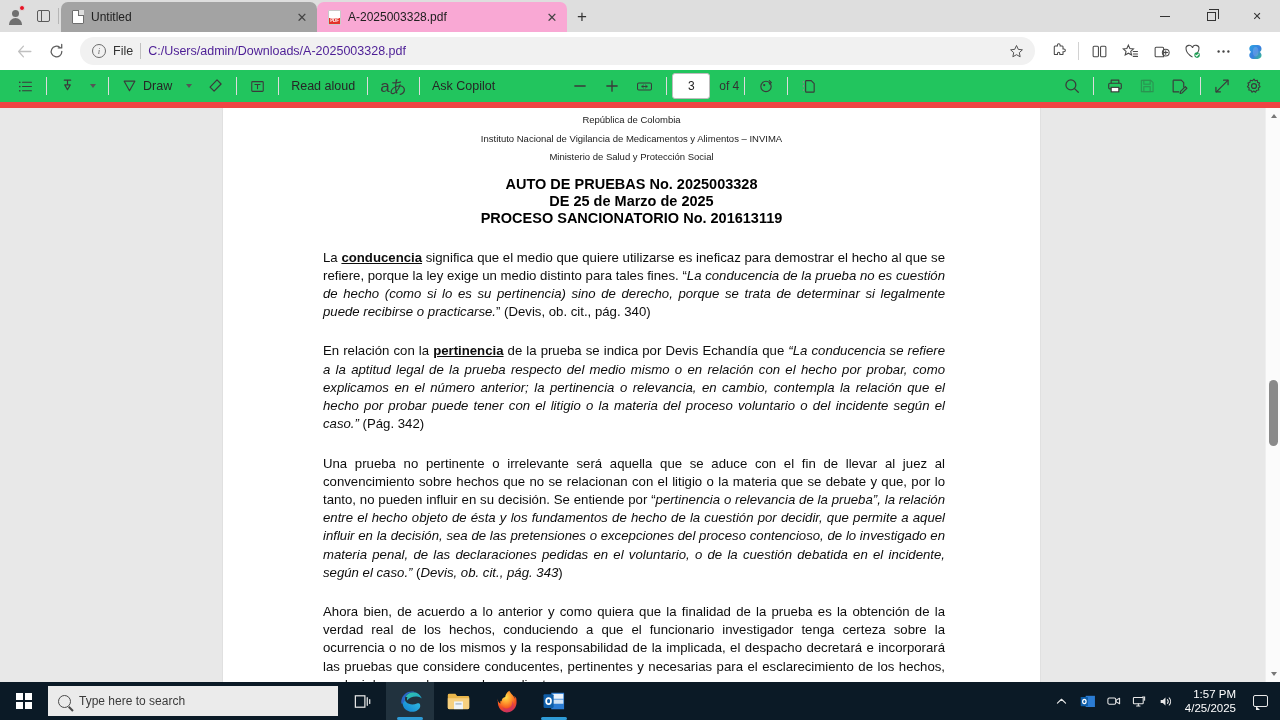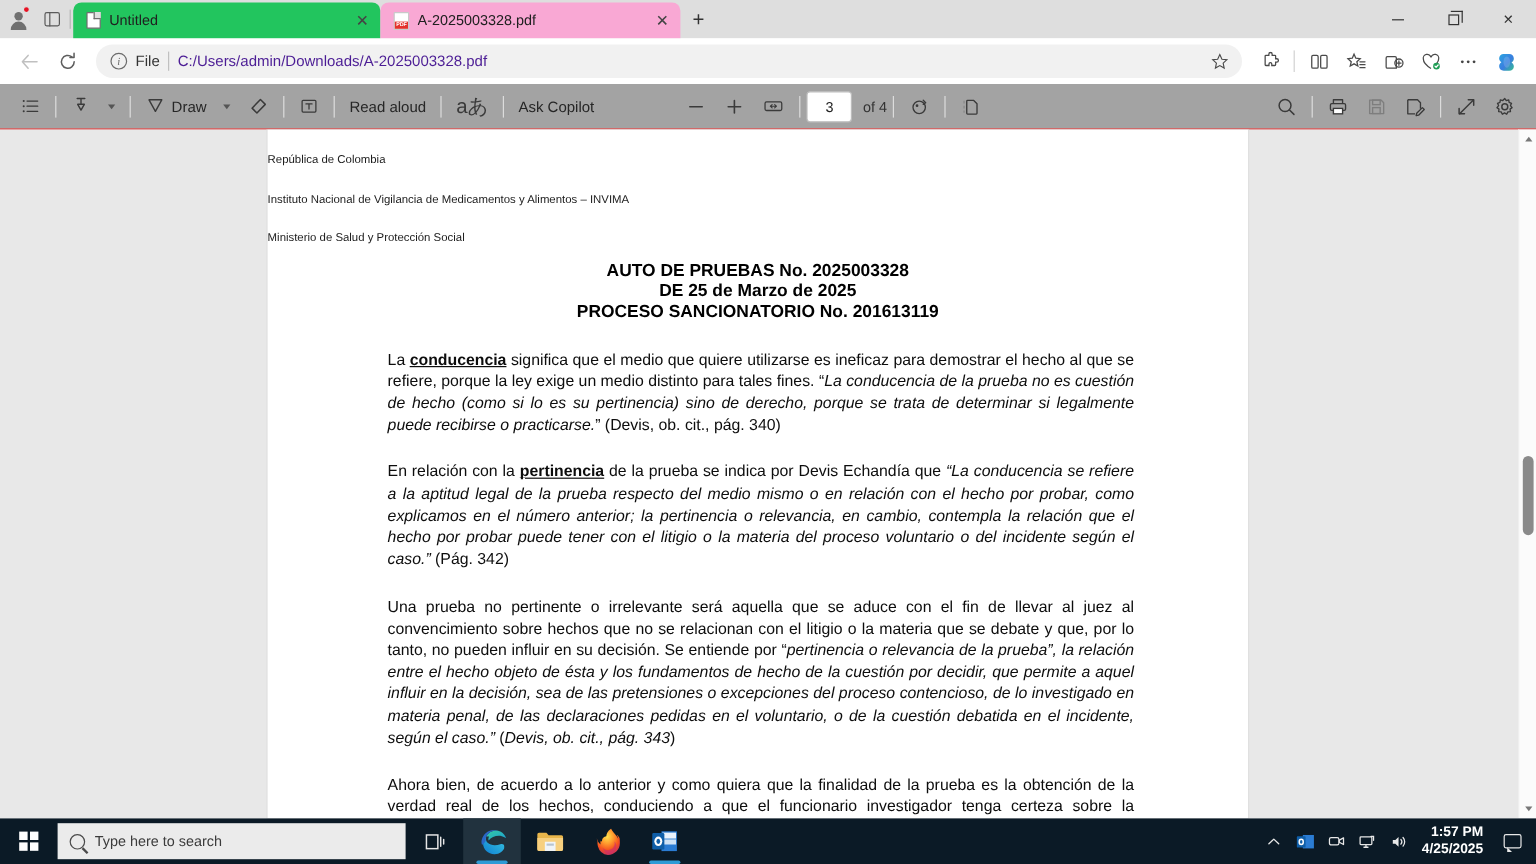--- a/index.html
+++ b/index.html
@@ -29,21 +29,21 @@
   .tabsearch-glyph { width:13px;height:12px;border:1.4px solid #5a5a5a;border-radius:2px;position:relative;}
   .tabsearch-glyph:after{content:"";position:absolute;left:3.5px;top:-1px;width:1.4px;height:12px;background:#5a5a5a;}
   .tabsep { width:1px;height:16px;background:#b6b6b6;margin:0 2px 8px 2px; }
 
   .tab {
     height:30px; display:flex; align-items:center; gap:7px;
     padding:0 6px 0 11px; border-radius:7px 7px 0 0;
     font-size:12px; color:#202020; position:relative;
     min-width:0;
   }
-  .tab.inactive { background:#22c55e; width:256px; }
+  .tab.inactive { background:#a3a3a3; width:256px; }
   .tab.active { background:#f9a8d4; width:250px; }
   .tab .tlabel { flex:1; white-space:nowrap; overflow:hidden; text-overflow:ellipsis; font-size:12px;}
   .tab .tclose { width:18px;height:18px;display:flex;align-items:center;justify-content:center;color:#444;font-size:13px;line-height:1;border-radius:3px;}
   .doc-icon { width:12px;height:14px;border:1.3px solid #6e6e6e;border-radius:1px;background:#fff;position:relative;flex:0 0 auto;}
   .doc-icon:before{content:"";position:absolute;right:-1px;top:-1px;width:5px;height:5px;background:#dedede;border-left:1.3px solid #6e6e6e;border-bottom:1.3px solid #6e6e6e;}
   .pdf-icon { width:13px;height:15px;background:#fff;border:1px solid #c9c9c9;border-radius:1px;position:relative;flex:0 0 auto;display:flex;align-items:flex-end;justify-content:center;}
   .pdf-icon span{font-size:4.5px;font-weight:bold;color:#fff;background:#e4322b;display:block;width:13px;text-align:center;line-height:6px;letter-spacing:-0.2px;}
   .newtab-btn { width:30px;height:30px;display:flex;align-items:center;justify-content:center;color:#333;font-size:17px;font-weight:300;border-radius:4px;}
 
   .wincontrols{ position:absolute; right:0; top:0; height:32px; display:flex; }
@@ -69,21 +69,21 @@
   .omni-div{width:1px;height:16px;background:#c0c0c0;flex:0 0 auto;}
   .omni-url{flex:1;white-space:nowrap;overflow:hidden;text-overflow:ellipsis;color:#4c1d95;}
   .omni-star{width:26px;height:26px;display:flex;align-items:center;justify-content:center;flex:0 0 auto;}
   .tbicon{width:30px;height:30px;display:flex;align-items:center;justify-content:center;border-radius:4px;color:#444;flex:0 0 auto;margin-left:1px;}
   .tbsep{width:1px;height:18px;background:#d2d2d2;margin:0 4px;flex:0 0 auto;}
   .copilot-btn{width:34px;height:30px;display:flex;align-items:center;justify-content:center;flex:0 0 auto;}
 
   
   .pdftoolbar{
     position:absolute; left:0; top:70px; width:1280px; height:38px;
-    background:#a3a3a3; border-bottom:1px solid #ef4444;
+    background:#22c55e; border-bottom:6px solid #ef4444;
     display:flex; align-items:center; padding:0 10px; font-size:12.5px; color:#262626;
   }
   .pt-btn{height:28px;display:flex;align-items:center;justify-content:center;gap:5px;padding:0 7px;border-radius:4px;color:#262626;white-space:nowrap;}
   .pt-sep{width:1px;height:18px;background:#dcdcdc;margin:0 5px;}
   .chev{width:0;height:0;border-left:3.5px solid transparent;border-right:3.5px solid transparent;border-top:4px solid #555;}
   .pagebox{
     width:38px;height:26px;border:1px solid #bdbdbd;border-radius:3px;background:#fff;
     display:flex;align-items:center;justify-content:center;font-size:12px;color:#222;
   }
   .pgof{font-size:12px;color:#333;margin-left:9px;}
@@ -97,21 +97,21 @@
   .page{
     position:absolute; left:223px; top:0px; width:817px; height:574px;
     background:#ffffff; box-shadow:0 0 0 1px #e0e0e0;
   }
   .pagecontent{
     position:absolute; left:0; top:0; width:817px;
     padding:0;
     font-family:"Liberation Sans", sans-serif;
     color:#121212;
   }
-  .hdr{ text-align:left; font-size:9.5px; line-height:12.6px; color:#1b1b1b; margin-top:20px;}
+  .hdr{ text-align:center; font-size:9.5px; line-height:12.6px; color:#1b1b1b; margin-top:6px;}
   .title{ text-align:center; font-size:14.5px; font-weight:bold; line-height:17.3px; color:#000; margin-top:12px;}
   .body-wrap{ padding:0 95px 0 100px; }
   p.para{
     font-size:13.2px; line-height:18.2px; text-align:justify; color:#0d0d0d;
     margin-top:21px; word-spacing:0px;
   }
   p.para i{ font-style:italic; }
   p.para u.bu{ font-weight:bold; text-decoration:underline; }
 
   
@@ -126,21 +126,21 @@
   .taskbar{position:absolute;left:0;top:682px;width:1280px;height:38px;background:#0b1a26;display:flex;align-items:center;}
   .startbtn{width:48px;height:38px;display:flex;align-items:center;justify-content:center;}
   .winlogo{width:16px;height:16px;display:grid;grid-template-columns:1fr 1fr;grid-template-rows:1fr 1fr;gap:1.8px;}
   .winlogo i{background:#ffffff;display:block;}
   .tbsearch{width:290px;height:30px;background:#ebebeb;display:flex;align-items:center;gap:8px;padding:0 10px;font-size:12px;color:#3b3b3b;}
   .tbsearch .mag{width:13px;height:13px;border:1.5px solid #4a4a4a;border-radius:50%;position:relative;flex:0 0 auto;}
   .tbsearch .mag:after{content:"";position:absolute;right:-4px;bottom:-3px;width:6px;height:1.6px;background:#4a4a4a;transform:rotate(45deg);}
   .tbapp{width:48px;height:38px;display:flex;align-items:center;justify-content:center;position:relative;}
   .tbapp.active{background:#21323e;}
   .tbapp .uline{position:absolute;bottom:0;left:11px;width:26px;height:3px;background:#2e9bd6;border-radius:2px;}
-  .tray{margin-left:auto;display:flex;align-items:center;height:38px;padding-right:6px;gap:0;font-weight:bold;}
+  .tray{margin-left:auto;display:flex;align-items:center;height:38px;padding-right:6px;gap:0;}
   .trayicon{width:26px;height:38px;display:flex;align-items:center;justify-content:center;color:#e8e8e8;}
   .clock{display:flex;flex-direction:column;align-items:flex-end;justify-content:center;height:38px;color:#fff;font-size:11.5px;line-height:14px;padding:0 10px 0 6px;}
   .actioncenter{width:28px;height:38px;display:flex;align-items:center;justify-content:center;}
   .ac-box{width:15px;height:12px;border:1.4px solid #e8e8e8;border-radius:2px;position:relative;}
   .ac-box:after{content:"";position:absolute;left:2px;bottom:-4px;width:0;height:0;border-left:4px solid #e8e8e8;border-top:4px solid transparent;}
 </style>
 </head>
 <body>
 
 <div id="app">

